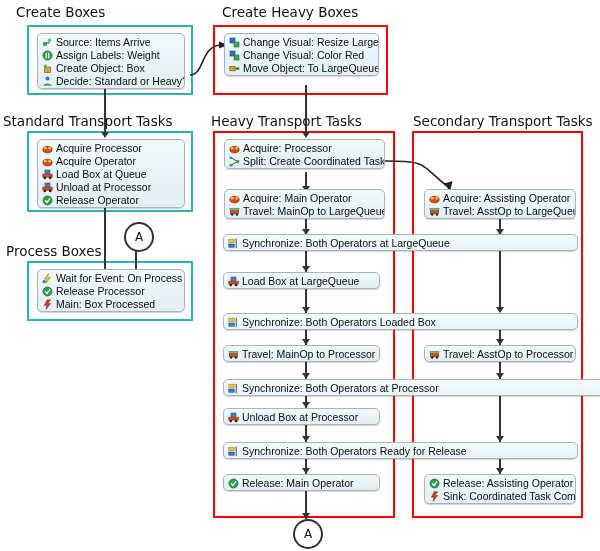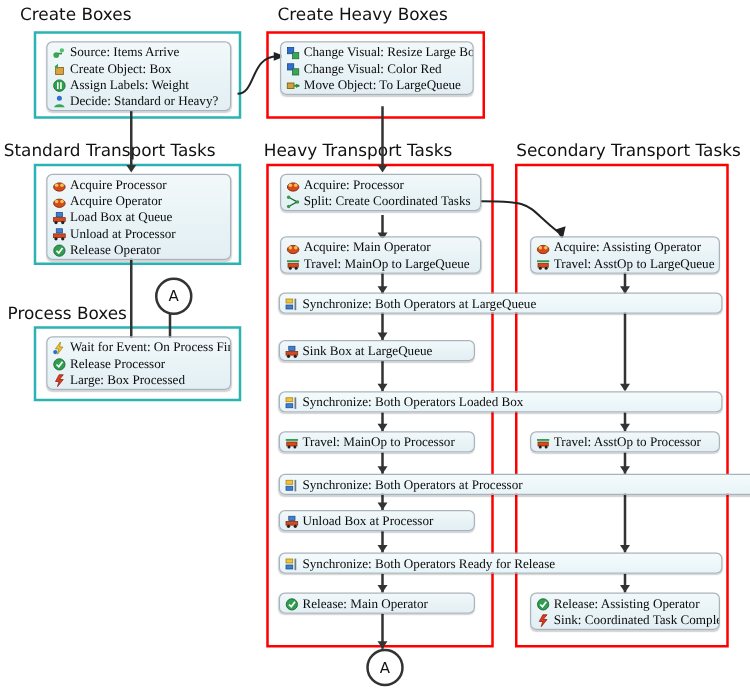--- a/index.html
+++ b/index.html
@@ -44,21 +44,21 @@
   }
   .row{
     display:flex;
     align-items:center;
     height:13px;
     padding-left:4px;
     white-space:nowrap;
   }
   .row .lbl{
     font-size:10.5px;
-    font-family:Liberation Serif, serif;
+    font-family:Liberation Sans, sans-serif;
     line-height:13px;
     color:#0c0c0c;
     padding-left:3px;
   }
 
   
   .ico{
     width:11px;height:11px;
     flex:0 0 11px;
     position:relative;
@@ -187,35 +187,35 @@
             <circle cx="3" cy="7" r="2.3" fill="#3aa655"></circle>
             <circle cx="7.5" cy="3.3" r="1.7" fill="#4fc36a"></circle>
             <rect x="4.6" y="5.2" width="3" height="1.3" fill="#2f8c46"></rect>
           </svg>
         </span>
         <span class="lbl">Source: Items Arrive</span>
       </div>
       <div class="row">
         <span class="ico">
           <svg viewBox="0 0 11 11">
-            <rect x="2.5" y="4" width="6.2" height="5.6" fill="#d9a441" stroke="#8a6316" stroke-width="0.7"></rect>
-            <path d="M1.6 3.2 L4.4 0.9 L4.4 5.4 Z" fill="#3aa655"></path>
-          </svg>
-        </span>
-        <span class="lbl">Create Object: Box</span>
-      </div>
-      <div class="row">
-        <span class="ico">
-          <svg viewBox="0 0 11 11">
             <circle cx="5.5" cy="5.5" r="4.6" fill="#2f9e4f" stroke="#1d6b34" stroke-width="0.7"></circle>
             <rect x="3.6" y="2.8" width="1.3" height="5.4" fill="#fff"></rect>
             <rect x="6.1" y="2.8" width="1.3" height="5.4" fill="#fff"></rect>
           </svg>
         </span>
         <span class="lbl">Assign Labels: Weight</span>
+      </div>
+      <div class="row">
+        <span class="ico">
+          <svg viewBox="0 0 11 11">
+            <rect x="2.5" y="4" width="6.2" height="5.6" fill="#d9a441" stroke="#8a6316" stroke-width="0.7"></rect>
+            <path d="M1.6 3.2 L4.4 0.9 L4.4 5.4 Z" fill="#3aa655"></path>
+          </svg>
+        </span>
+        <span class="lbl">Create Object: Box</span>
       </div>
       <div class="row">
         <span class="ico">
           <svg viewBox="0 0 11 11">
             <circle cx="5.5" cy="2.6" r="2" fill="#2f6fd0"></circle>
             <path d="M1.3 9.8 C1.8 6.6, 9.2 6.6, 9.7 9.8 Z" fill="#3aa655"></path>
           </svg>
         </span>
         <span class="lbl">Decide: Standard or Heavy?</span>
       </div>
@@ -324,21 +324,21 @@
           </svg>
         </span>
         <span class="lbl">Release Processor</span>
       </div>
       <div class="row">
         <span class="ico">
           <svg viewBox="0 0 11 11">
             <path d="M5.3 0.8 L8.6 0.8 L5.6 4.6 L8.6 4.6 L4 10.3 L5.2 6.2 L2.4 6.2 Z" fill="#e03b1f" stroke="#8a1f0d" stroke-width="0.6"></path>
           </svg>
         </span>
-        <span class="lbl">Large: Box Processed</span>
+        <span class="lbl">Main: Box Processed</span>
       </div>
     </div>
 
   <div class="block" style="left:224px;top:139px;width:161px;height:30px;">
       <div class="row">
         <span class="ico">
           <svg viewBox="0 0 11 11">
             <ellipse cx="5.5" cy="6.6" rx="4.6" ry="3.3" fill="#d64a1e" stroke="#7e2a0d" stroke-width="0.7"></ellipse>
             <circle cx="3.3" cy="5.2" r="1.4" fill="#f6c64c"></circle>
             <circle cx="7.6" cy="5.2" r="1.4" fill="#f6c64c"></circle>
@@ -423,21 +423,21 @@
   <div class="block" style="left:223px;top:272px;width:157px;height:17px;">
       <div class="row">
         <span class="ico">
           <svg viewBox="0 0 11 11">
             <rect x="3" y="1" width="5" height="3.4" fill="#3f7fcf" stroke="#1d4a85" stroke-width="0.6"></rect>
             <rect x="0.8" y="5.1" width="9.4" height="3" fill="#d64a1e" stroke="#7e2a0d" stroke-width="0.6"></rect>
             <circle cx="2.8" cy="9" r="1.3" fill="#222"></circle>
             <circle cx="8.2" cy="9" r="1.3" fill="#222"></circle>
           </svg>
         </span>
-        <span class="lbl">Sink Box at LargeQueue</span>
+        <span class="lbl">Load Box at LargeQueue</span>
       </div>
     </div>
 
   <div class="block sync" style="left:223px;top:313px;width:355px;height:17px;">
       <div class="row">
         <span class="ico">
           <svg viewBox="0 0 11 11">
             <rect x="0.8" y="1.2" width="5.4" height="3.2" fill="#f2c431" stroke="#a5811a" stroke-width="0.6"></rect>
             <rect x="0.8" y="6" width="5.4" height="3.2" fill="#3f7fcf" stroke="#1d4a85" stroke-width="0.6"></rect>
             <rect x="7.6" y="0.9" width="1.4" height="9.2" fill="#6d7b86"></rect>

